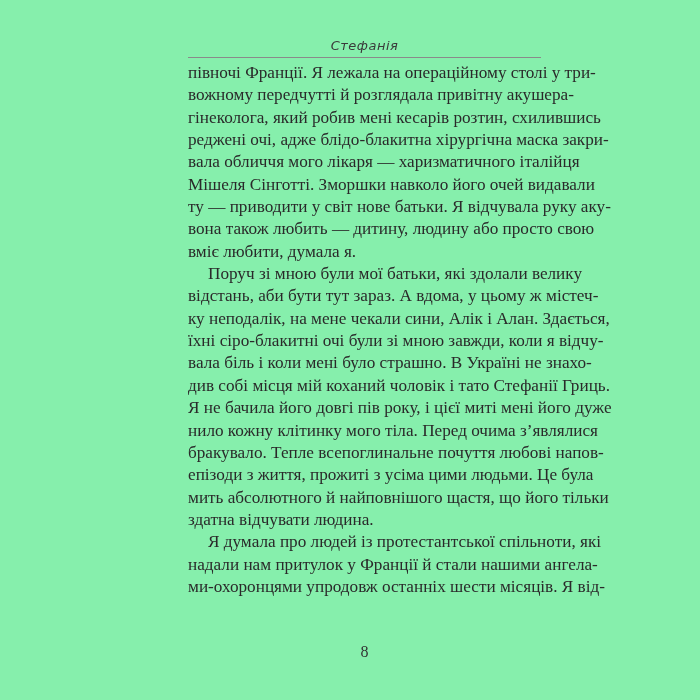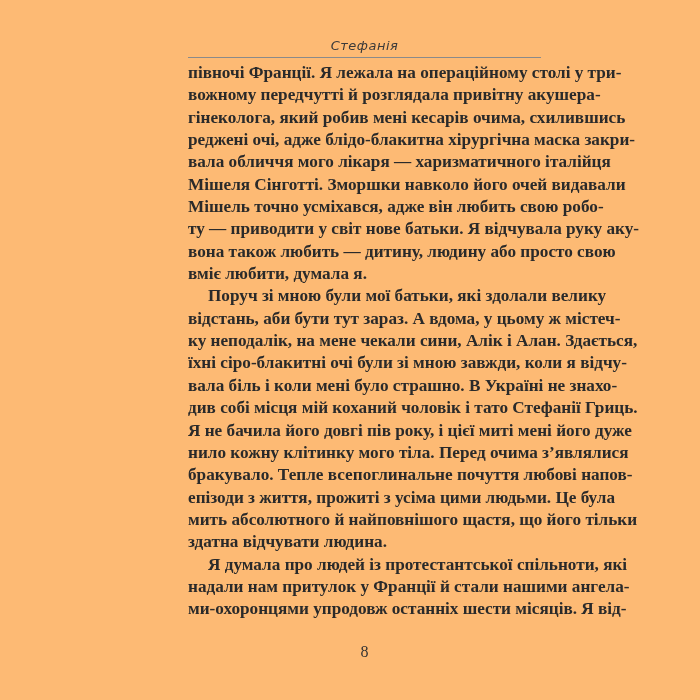--- a/index.html
+++ b/index.html
@@ -10,21 +10,21 @@
     body {
       width: 700px;
       height: 700px;
       position: relative;
       overflow: hidden;
     }
     .page {
       position: absolute;
       left: 0; top: 0;
       width: 700px; height: 700px;
-      background: #fdba74;
+      background: #86efac;
     }
     .running-head {
       position: absolute;
       left: 188px;
       top: 38px;
       width: 353px;
       text-align: center;
       font-family: "DejaVu Sans", sans-serif;
       font-style: italic;
       font-size: 13px;
@@ -51,21 +51,20 @@
       text-align: justify;
       hyphens: manual;
     }
     .line {
       display: block;
       text-align: justify;
       text-align-last: justify;
       white-space: nowrap;
       height: 22.35px;
       overflow: visible;
-      font-weight: bold;
     }
     .line.last {
       text-align-last: left;
     }
     .line.indent {
       text-indent: 20px;
     }
     .folio {
       position: absolute;
       left: 188px;
@@ -82,25 +81,24 @@
 
 <div class="page">
   <div class="running-head">Стефанія</div>
   <div class="head-rule"></div>
 
   <div class="body-text">
 
     <div>
       <span class="line">півночі Франції. Я лежала на операційному столі у три-</span>
       <span class="line">вожному передчутті й розглядала привітну акушера-</span>
-      <span class="line">гінеколога, який робив мені кесарів очима, схилившись</span>
+      <span class="line">гінеколога, який робив мені кесарів розтин, схилившись</span>
       <span class="line">реджені очі, адже блідо-блакитна хірургічна маска закри-</span>
       <span class="line">вала обличчя мого лікаря — харизматичного італійця</span>
       <span class="line">Мішеля Сінготті. Зморшки навколо його очей видавали</span>
-      <span class="line">Мішель точно усміхався, адже він любить свою робо-</span>
       <span class="line">ту — приводити у світ нове батьки. Я відчувала руку аку-</span>
       <span class="line">вона також любить — дитину, людину або просто свою</span>
       <span class="line last">вміє любити, думала я.</span>
     </div>
 
     <div>
       <span class="line indent">Поруч зі мною були мої батьки, які здолали велику</span>
       <span class="line">відстань, аби бути тут зараз. А вдома, у цьому ж містеч-</span>
       <span class="line">ку неподалік, на мене чекали сини, Алік і Алан. Здається,</span>
       <span class="line">їхні сіро-блакитні очі були зі мною завжди, коли я відчу-</span>

